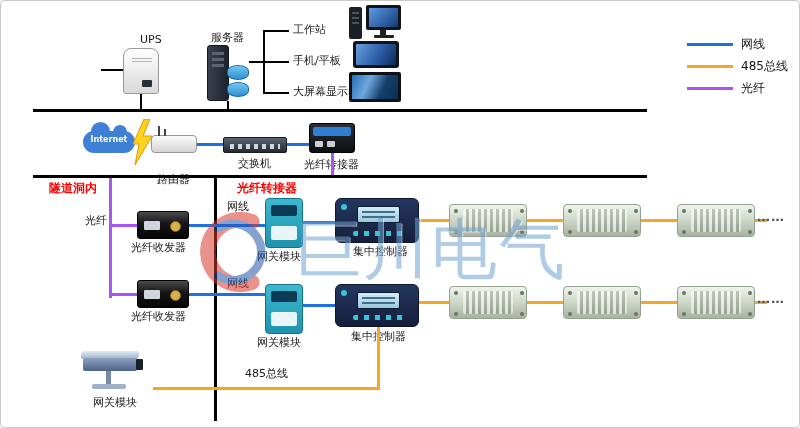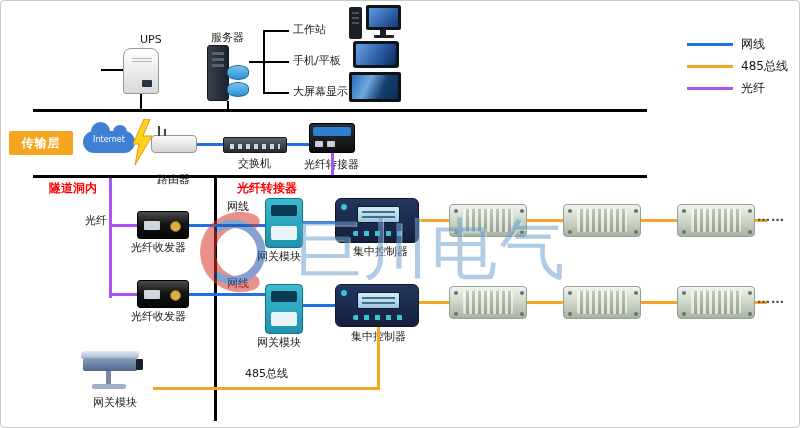--- a/index.html
+++ b/index.html
@@ -31,21 +31,21 @@
 
   .tab{position:absolute;width:46px;height:27px;background:#10151c;border-radius:3px}
   .tab::before{content:"";position:absolute;left:3px;top:3px;right:3px;bottom:3px;background:linear-gradient(120deg,#6aa0dd 0%,#2c5ea8 55%,#0c2a56 100%);border-radius:1px}
 
   .big{position:absolute;width:52px;height:30px;background:#0d1118;border-radius:2px}
   .big::before{content:"";position:absolute;left:3px;top:3px;right:3px;bottom:3px;background:linear-gradient(115deg,#2c6db8 0%,#6fa8dc 35%,#16406e 65%,#0b2c52 100%)}
 
   .cloud{position:absolute;width:52px;height:22px;background:#3f7fd6;border-radius:12px}
   .cloud::before{content:"";position:absolute;left:8px;top:-9px;width:19px;height:19px;background:#3f7fd6;border-radius:50%}
   .cloud::after{content:"";position:absolute;right:8px;top:-6px;width:14px;height:14px;background:#3f7fd6;border-radius:50%}
-  .cloud span{position:absolute;left:0;right:0;top:4px;text-align:center;color:#fff;font-size:8px;font-weight:400;z-index:2}
+  .cloud span{position:absolute;left:0;right:0;top:4px;text-align:center;color:#fff;font-size:8px;font-weight:700;z-index:2}
 
   .router{position:absolute;width:46px;height:18px;background:linear-gradient(180deg,#fcfcfc,#d5d5d5);border:1px solid #969696;border-radius:4px}
   .router::before{content:"";position:absolute;left:6px;top:-10px;width:2px;height:10px;background:#444}
   .router::after{content:"";position:absolute;left:12px;top:-7px;width:2px;height:7px;background:#444}
 
   .switch{position:absolute;width:64px;height:16px;background:linear-gradient(180deg,#5a6470,#232a33);border:1px solid #161b21;border-radius:2px}
   .switch::before{content:"";position:absolute;left:6px;right:6px;bottom:3px;height:5px;background:repeating-linear-gradient(90deg,#cfd6dd 0 4px,transparent 4px 8px)}
 
   .fadp{position:absolute;width:46px;height:30px;background:linear-gradient(180deg,#2a2f36,#0c0e11);border:1px solid #000;border-radius:3px}
   .fadp::before{content:"";position:absolute;left:3px;top:3px;right:3px;height:9px;background:#2e7fd0;border-radius:2px}
@@ -80,21 +80,20 @@
 
   .watermark{position:absolute;left:186px;top:204px;width:460px;height:108px;opacity:.55;z-index:40;pointer-events:none}
   .watermark .wm-title{position:absolute;left:108px;top:0;font-size:66px;font-weight:400;color:#6fa3cf;letter-spacing:2px;white-space:nowrap;text-shadow:1px 1px 0 #ffffff}
   .watermark .wm-sub{position:absolute;left:180px;top:80px;font-size:14px;font-weight:700;color:#7d7490;letter-spacing:7px;white-space:nowrap}
 </style>
 </head>
 <body>
 
 <div class="stage">
 
-  <div class="tag" style="left: 8px; top: 130px; width: 64px; height: 24px; background: rgb(245, 165, 31);">传输层</div>
 
   <div class="ln" style="left:100px;top:68px;width:22px;height:2px;background:#000"></div>
   <div class="lbl" style="left:139px;top:33px">UPS</div>
   <div class="ups" style="left:122px;top:47px"></div>
   <div class="ln" style="left:139px;top:93px;width:2px;height:16px;background:#000"></div>
 
   <div class="lbl" style="left:210px;top:31px">服务器</div>
   <div class="server" style="left:206px;top:44px">
     <div class="tower"></div>
     <div class="cyl" style="top:20px"></div>

